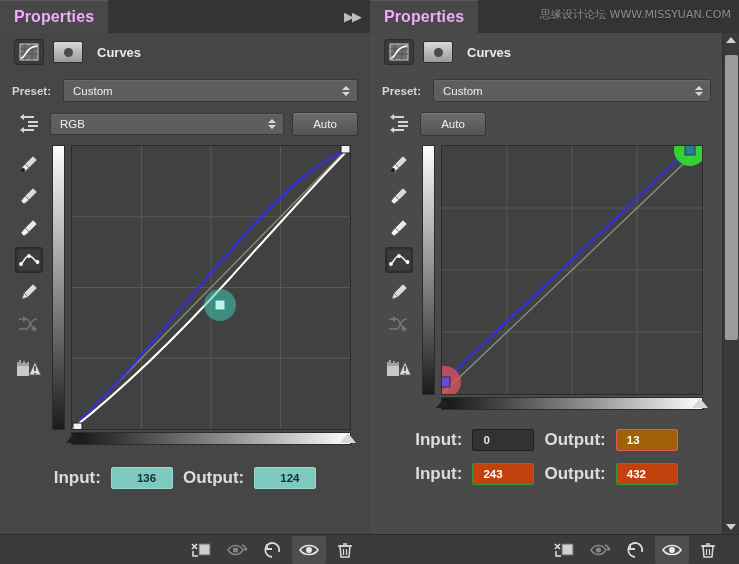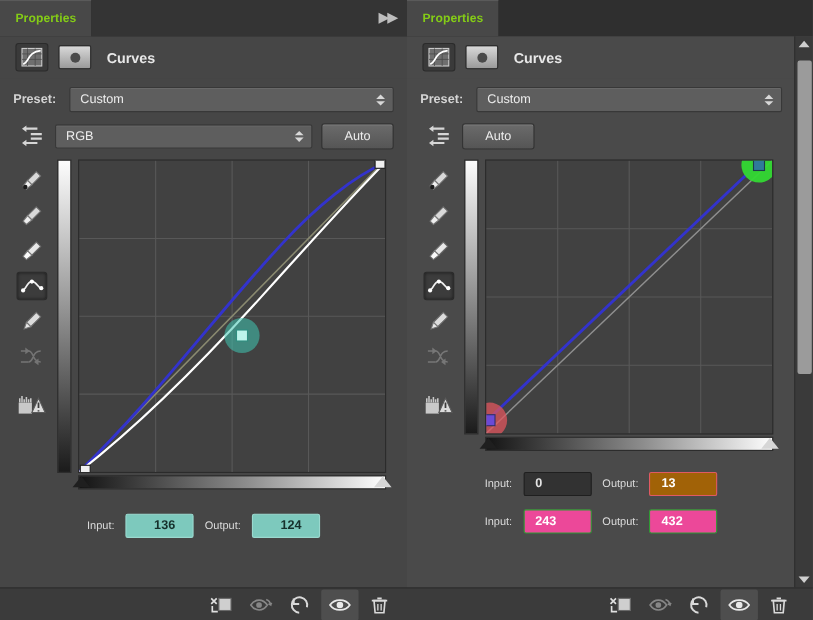--- a/index.html
+++ b/index.html
@@ -18,21 +18,21 @@
 
   
   .tabbar {
     position: relative; height: 33px;
     background: #2f2f2f;
     display: flex; align-items: flex-end;
   }
   .tab {
     height: 33px; padding: 0 14px;
     display: flex; align-items: center;
-    font-size: 11px; font-weight: bold; color: #84cc16;
+    font-size: 16px; font-weight: bold; color: #f0abfc;
     background: #484848;
     border-top: 1px solid #5a5a5a;
     letter-spacing: .1px;
   }
   .tab-filler { flex: 1; height: 33px; background: #343434; position: relative; }
   .collapse-icon {
     position: absolute; right: 10px; top: 10px;
     font-size: 13px; color: #bdbdbd; line-height: 13px; letter-spacing: -2px;
     font-family: "DejaVu Sans", sans-serif;
   }
@@ -123,31 +123,31 @@
     background: linear-gradient(90deg,#141414 0%,#8d8d8d 55%,#fdfdfd 100%);
     border: 1px solid #2c2c2c;
   }
   .handle { position: absolute; width: 0; height: 0;
     border-left: 8px solid transparent; border-right: 8px solid transparent; }
   .handle.black { border-bottom: 10px solid #1f1f1f; }
   .handle.white { border-bottom: 10px solid #d6d6d6; }
 
   
   .io-row { display: flex; align-items: center; justify-content: center; gap: 10px; }
-  .io-lbl { font-size: 10px; font-weight: normal; color: #dcdcdc; }
+  .io-lbl { font-size: 17px; font-weight: bold; color: #dcdcdc; }
   .io-field {
     width: 62px; height: 22px; border-radius: 2px;
     display: flex; align-items: center; padding-left: 10px;
     font-size: 11.5px; font-weight: bold; color: #f2f2f2;
     border: 1px solid rgba(0,0,0,.45);
   }
   .io-field.teal  { background: #7dc9bd; color: #16302c; border-color: #9ad9cf; padding-left: 25px; }
   .io-field.dark  { background: #323232; color: #e4e4e4; border-color: #1f1f1f; }
   .io-field.red   { background: #a16207; color: #ffffff; border-color: #e05a63; }
-  .io-field.green { background: #ec4899; color: #ffffff; border-color: #2f9a34; }
+  .io-field.green { background: #c2410c; color: #ffffff; border-color: #2f9a34; }
 
   
   .footer {
     position: absolute; left: 0; bottom: 0; width: 100%; height: 30px;
     background: #3b3b3b; border-top: 1px solid #2c2c2c;
     display: flex; align-items: center; justify-content: flex-end;
     padding-right: 8px; gap: 2px;
   }
   .panel.right .footer { padding-right: 14px; }
   .fbtn { width: 34px; height: 28px; display: flex; align-items: center; justify-content: center; border-radius: 2px; }
@@ -358,20 +358,23 @@
       </div>
     </div>
   </div>
 
   <div class="divider"></div>
 
   <div class="panel right">
 
     <div class="tabbar">
       <div class="tab">Properties</div>
+      <div class="tab-filler">
+        <span class="watermark">思缘设计论坛  WWW.MISSYUAN.COM</span>
+      </div>
     </div>
 
     <div class="titlerow">
       <div class="curves-badge">
         <svg width="20" height="18" viewBox="0 0 20 18">
           <rect x="1" y="1" width="18" height="16" fill="#6f6f6f" stroke="#cfcfcf" stroke-width="1"></rect>
           <path d="M1 6 H19 M1 11 H19 M6 1 V17 M13 1 V17" stroke="#4a4a4a" stroke-width="0.7"></path>
           <path d="M2 15 C7 15 6 4 18 3" stroke="#ffffff" stroke-width="1.6" fill="none"></path>
         </svg>
       </div>

